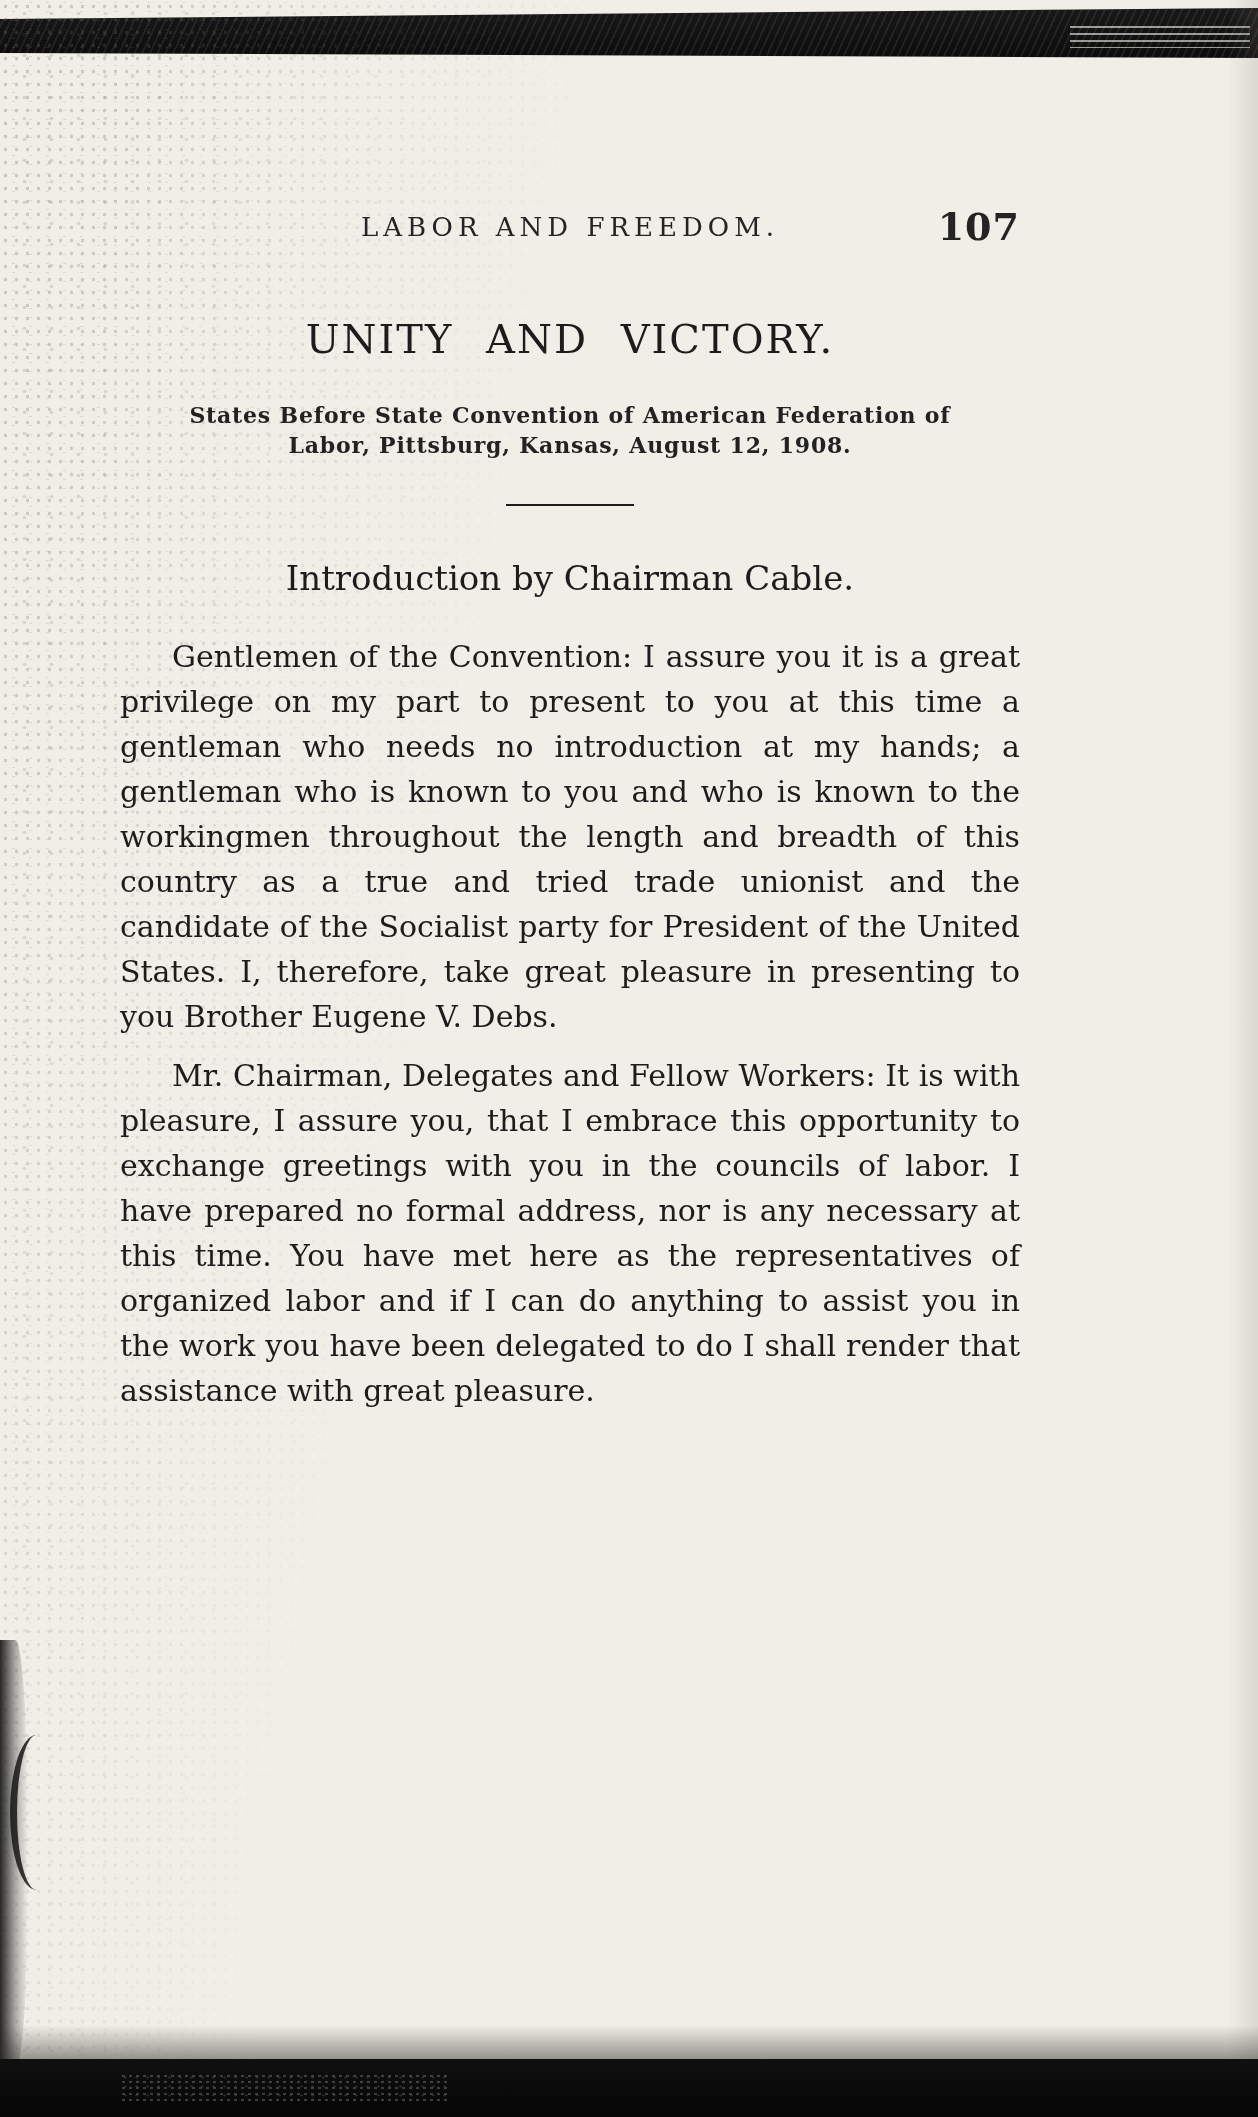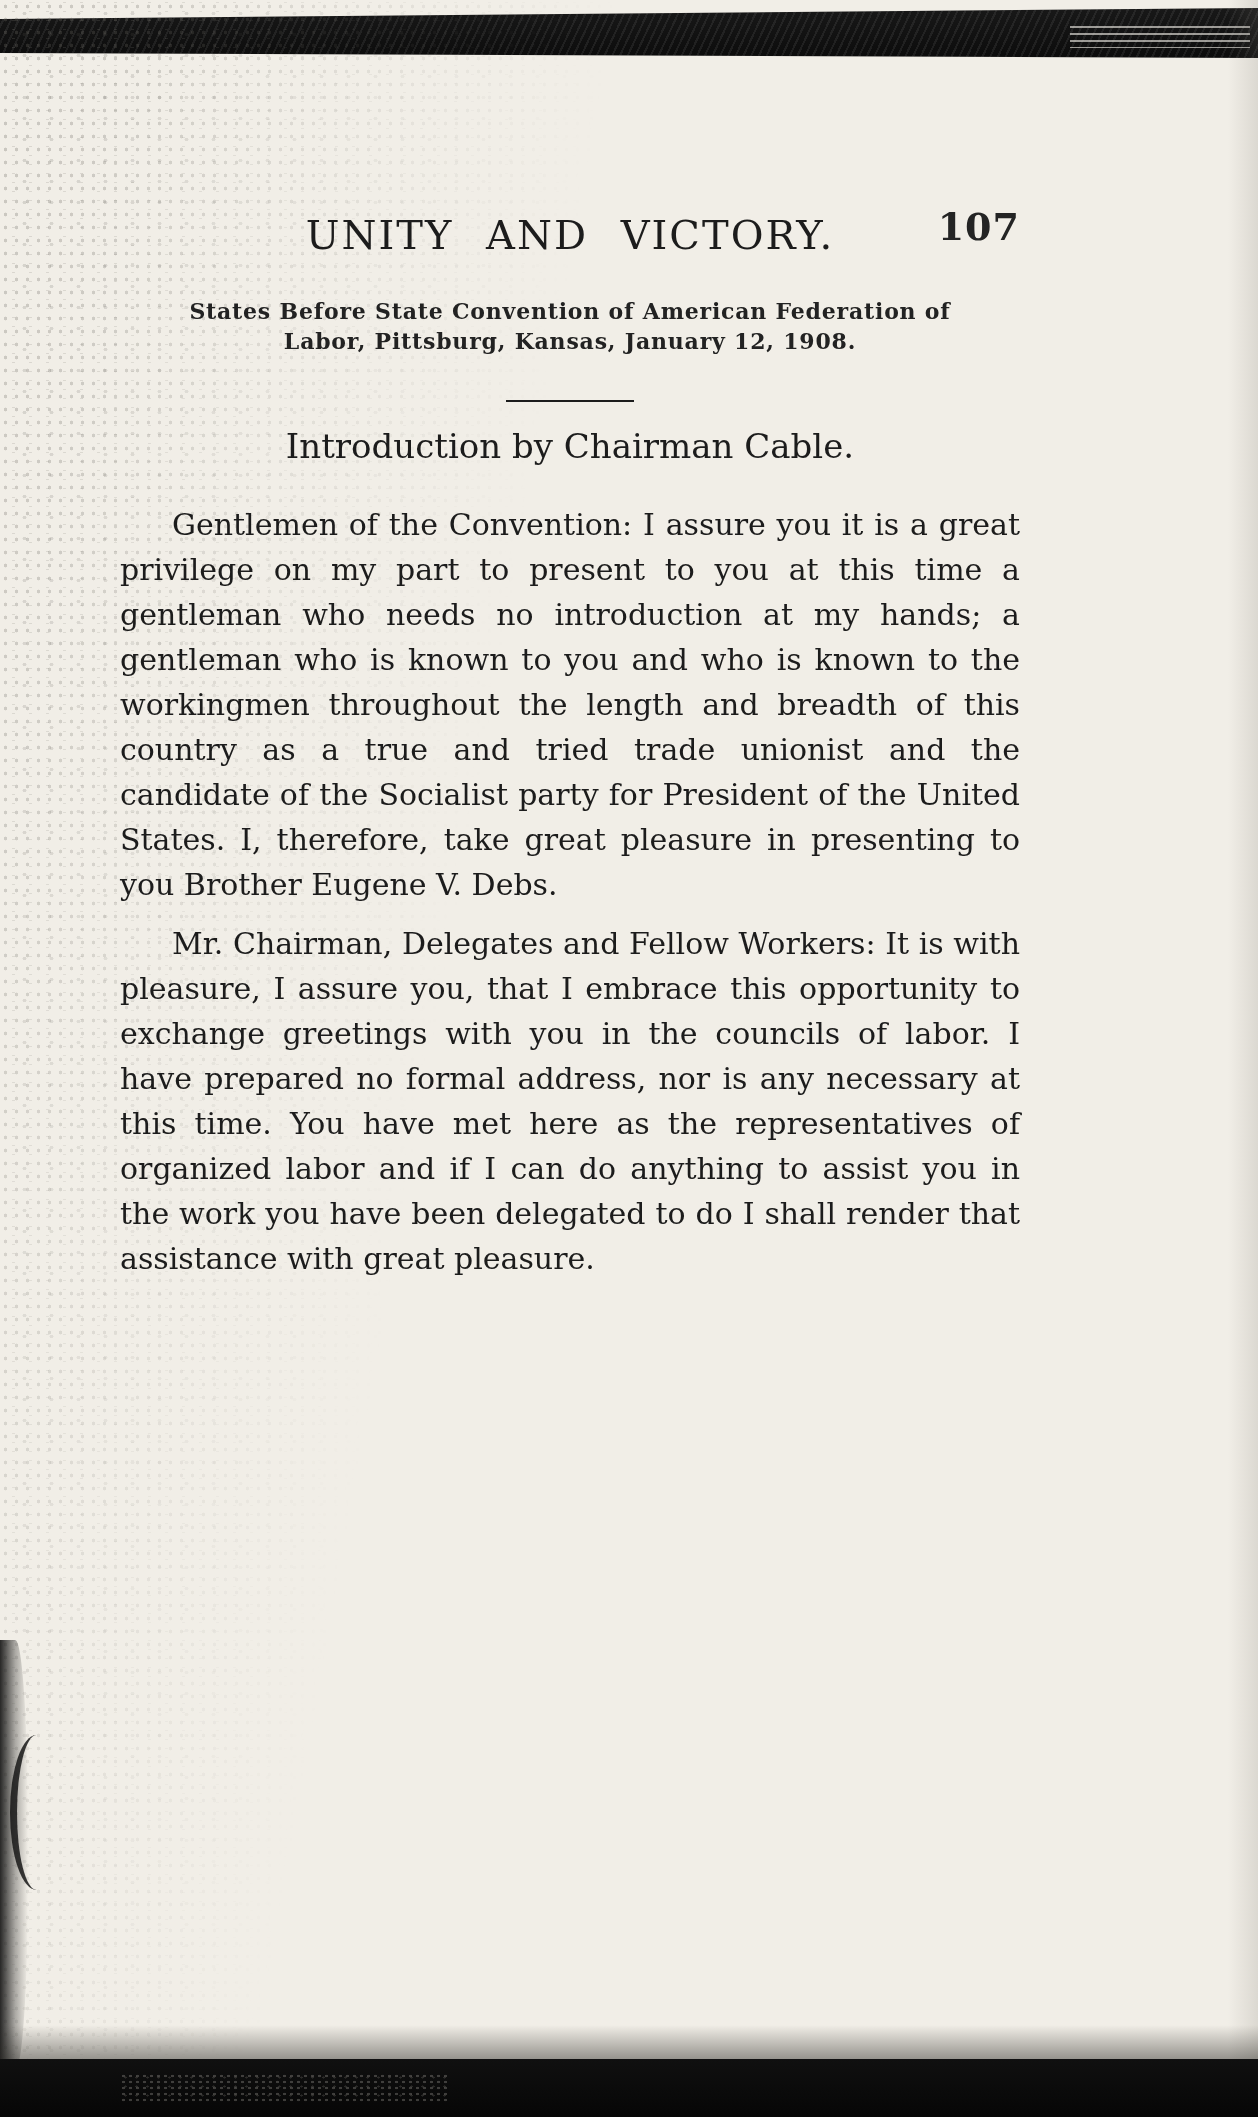--- a/index.html
+++ b/index.html
@@ -131,21 +131,21 @@
     line-height: 30px;
     color: #222;
   }
   .rule {
     margin: 44px auto 0 auto;
     width: 128px;
     border: 0;
     border-top: 2px solid #1c1c1c;
   }
   .section-heading {
-    margin-top: 24px;
+    margin-top: 52px;
     text-align: center;
     font-size: 34px;
     font-weight: normal;
   }
   .body-text {
     margin-top: 36px;
   }
   .body-text p {
     margin: 0 0 14px 0;
     font-size: 30px;
@@ -162,28 +162,29 @@
   <div class="top-edge"></div>
   <div class="top-edge-lines"></div>
   <div class="speckle"></div>
   <div class="right-edge-shade"></div>
   <div class="binding-shadow"></div>
   <div class="binding-curve"></div>
 
   <div class="content">
 
     <div class="running-head">
+      <span>LABOR AND FREEDOM.</span>
       <span class="page-number">107</span>
     </div>
 
     <div class="title">UNITY AND VICTORY.</div>
 
     <div class="subtitle">
       <div>States Before State Convention of American Federation of</div>
-      <div>Labor, Pittsburg, Kansas, January 12, 1908.</div>
+      <div>Labor, Pittsburg, Kansas, August 12, 1908.</div>
     </div>
 
     <hr class="rule">
 
     <div class="section-heading">Introduction by Chairman Cable.</div>
 
     <div class="body-text">
       <p>Gentlemen of the Convention: I assure you it is a great privilege on my part to present to you at this time a gentleman who needs no introduction at my hands; a gentleman who is known to you and who is known to the workingmen throughout the length and breadth of this country as a true and tried trade unionist and the candidate of the Socialist party for President of the United States. I, therefore, take great pleasure in presenting to you Brother Eugene V. Debs.</p>
       <p>Mr. Chairman, Delegates and Fellow Workers: It is with pleasure, I assure you, that I embrace this opportunity to exchange greetings with you in the councils of labor. I have prepared no formal address, nor is any necessary at this time. You have met here as the representatives of organized labor and if I can do anything to assist you in the work you have been delegated to do I shall render that assistance with great pleasure.</p>
     </div>

